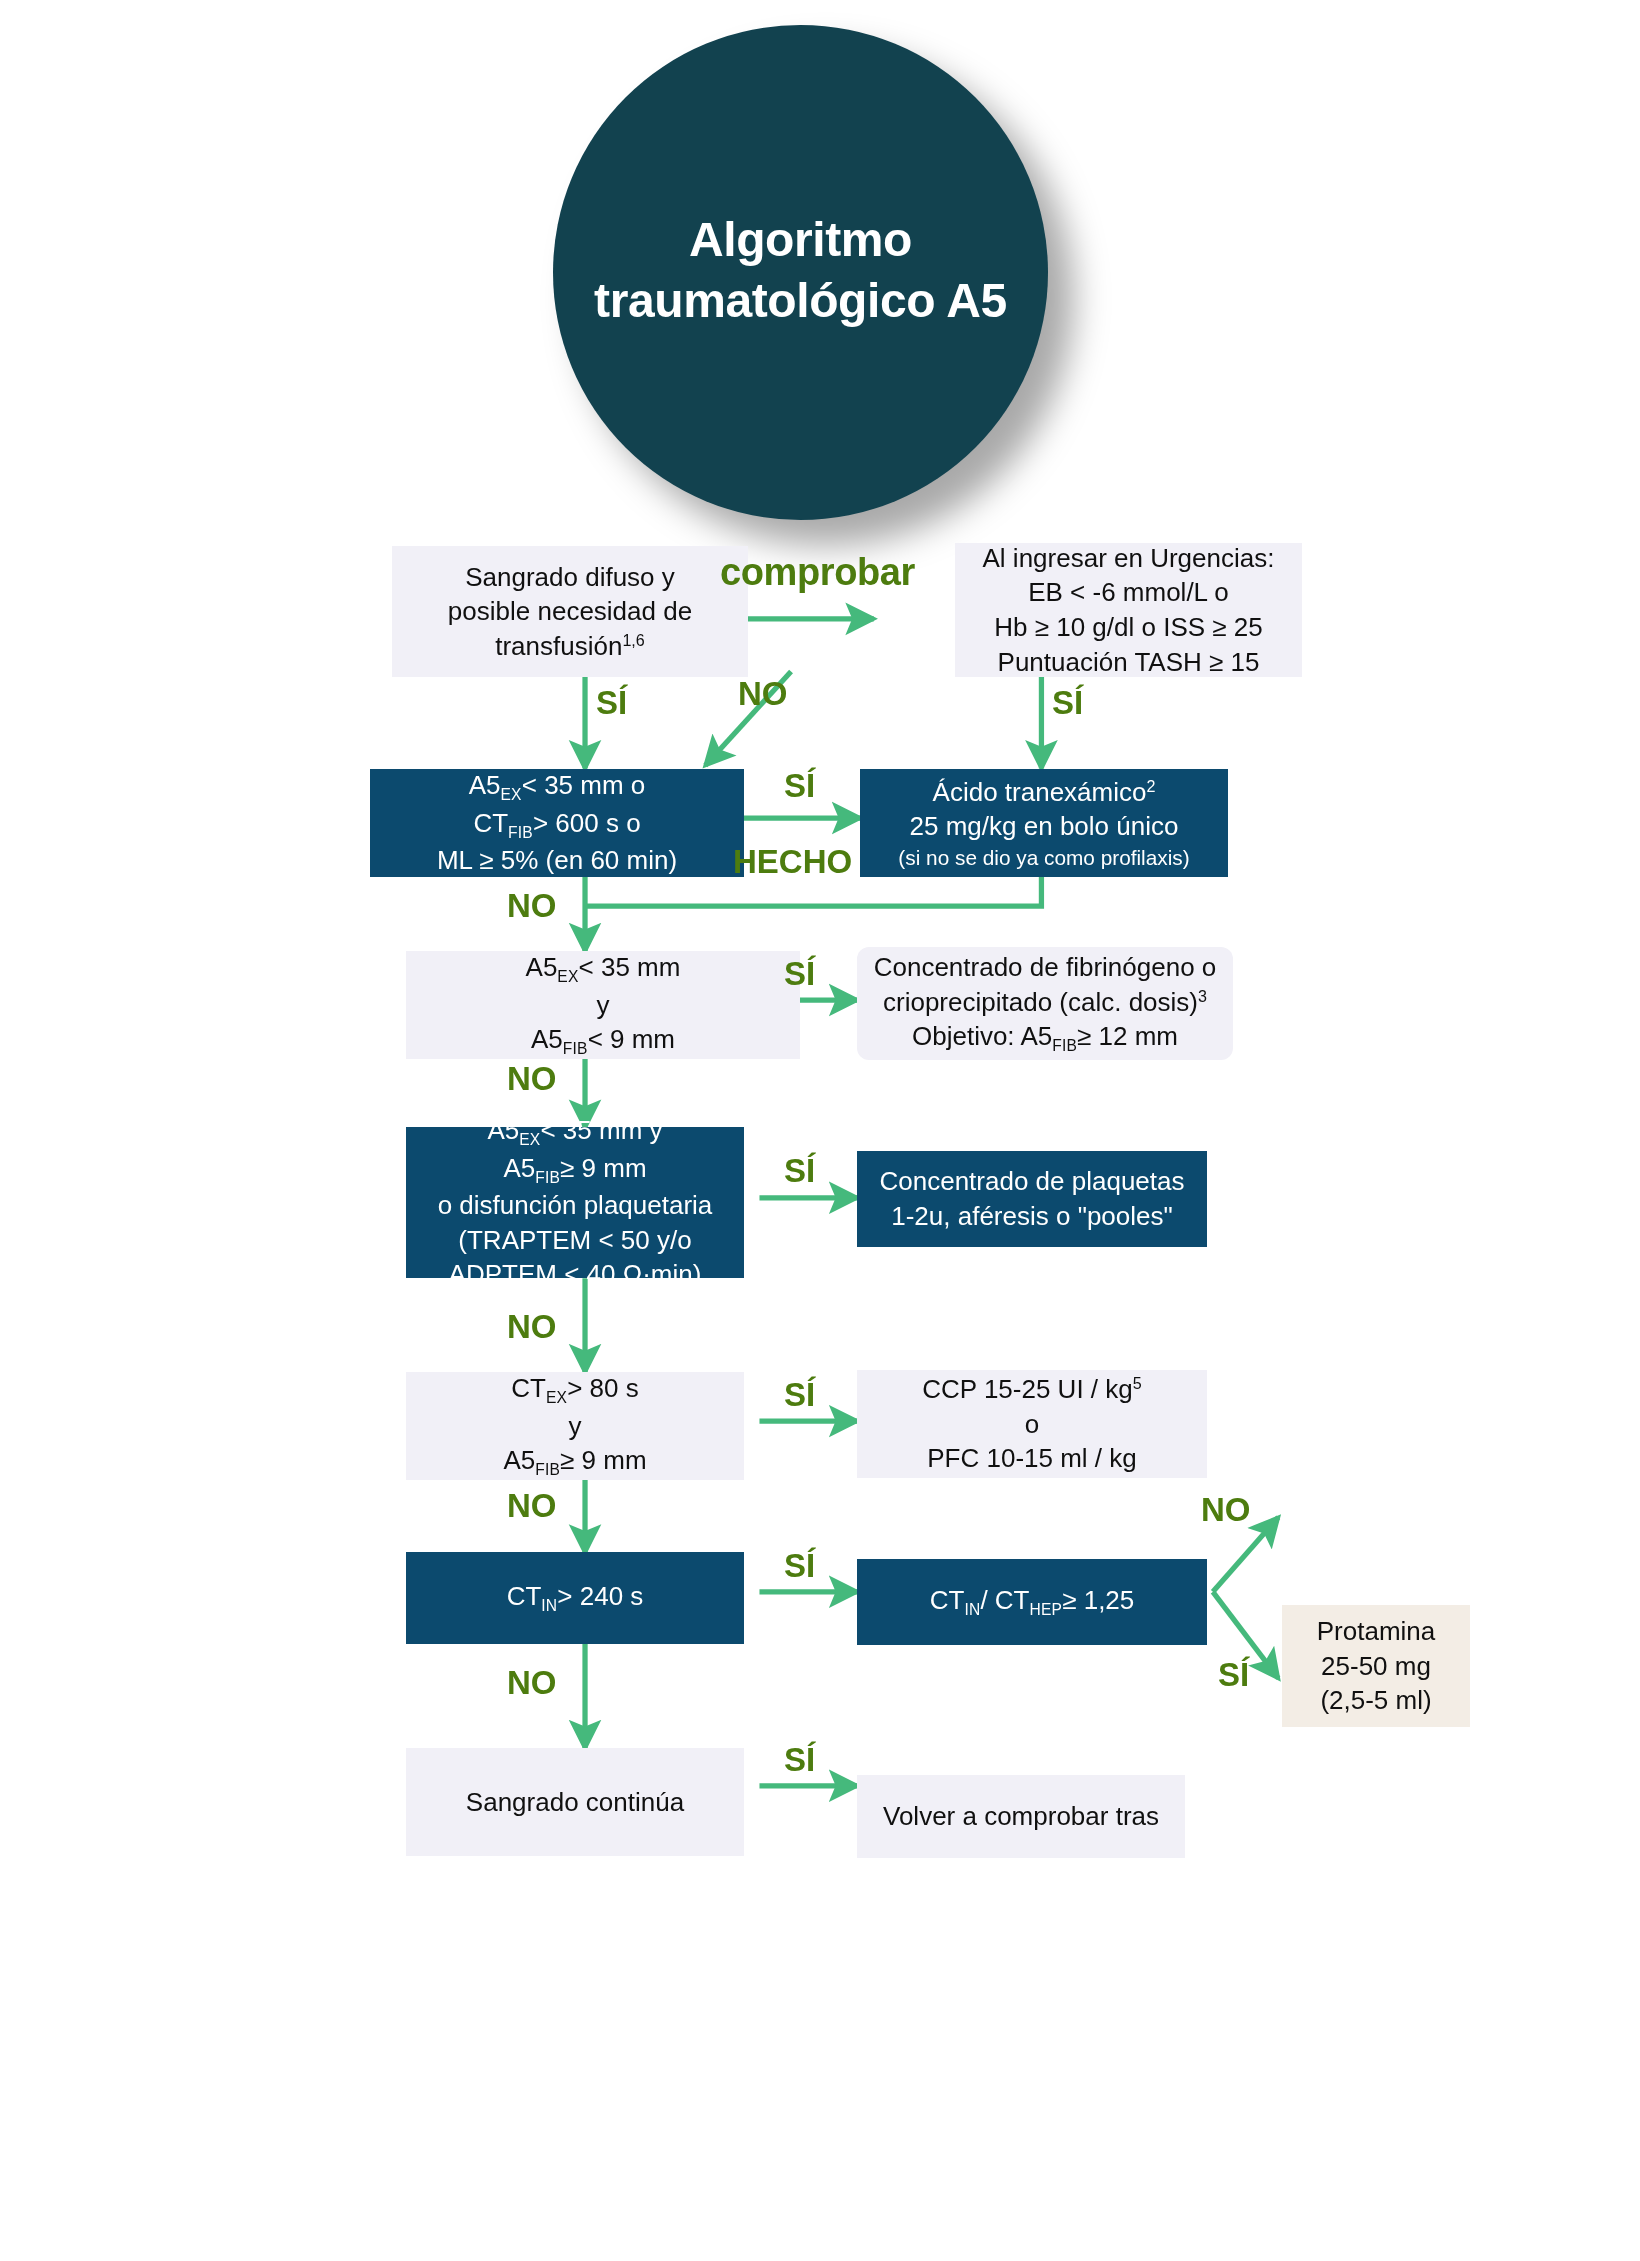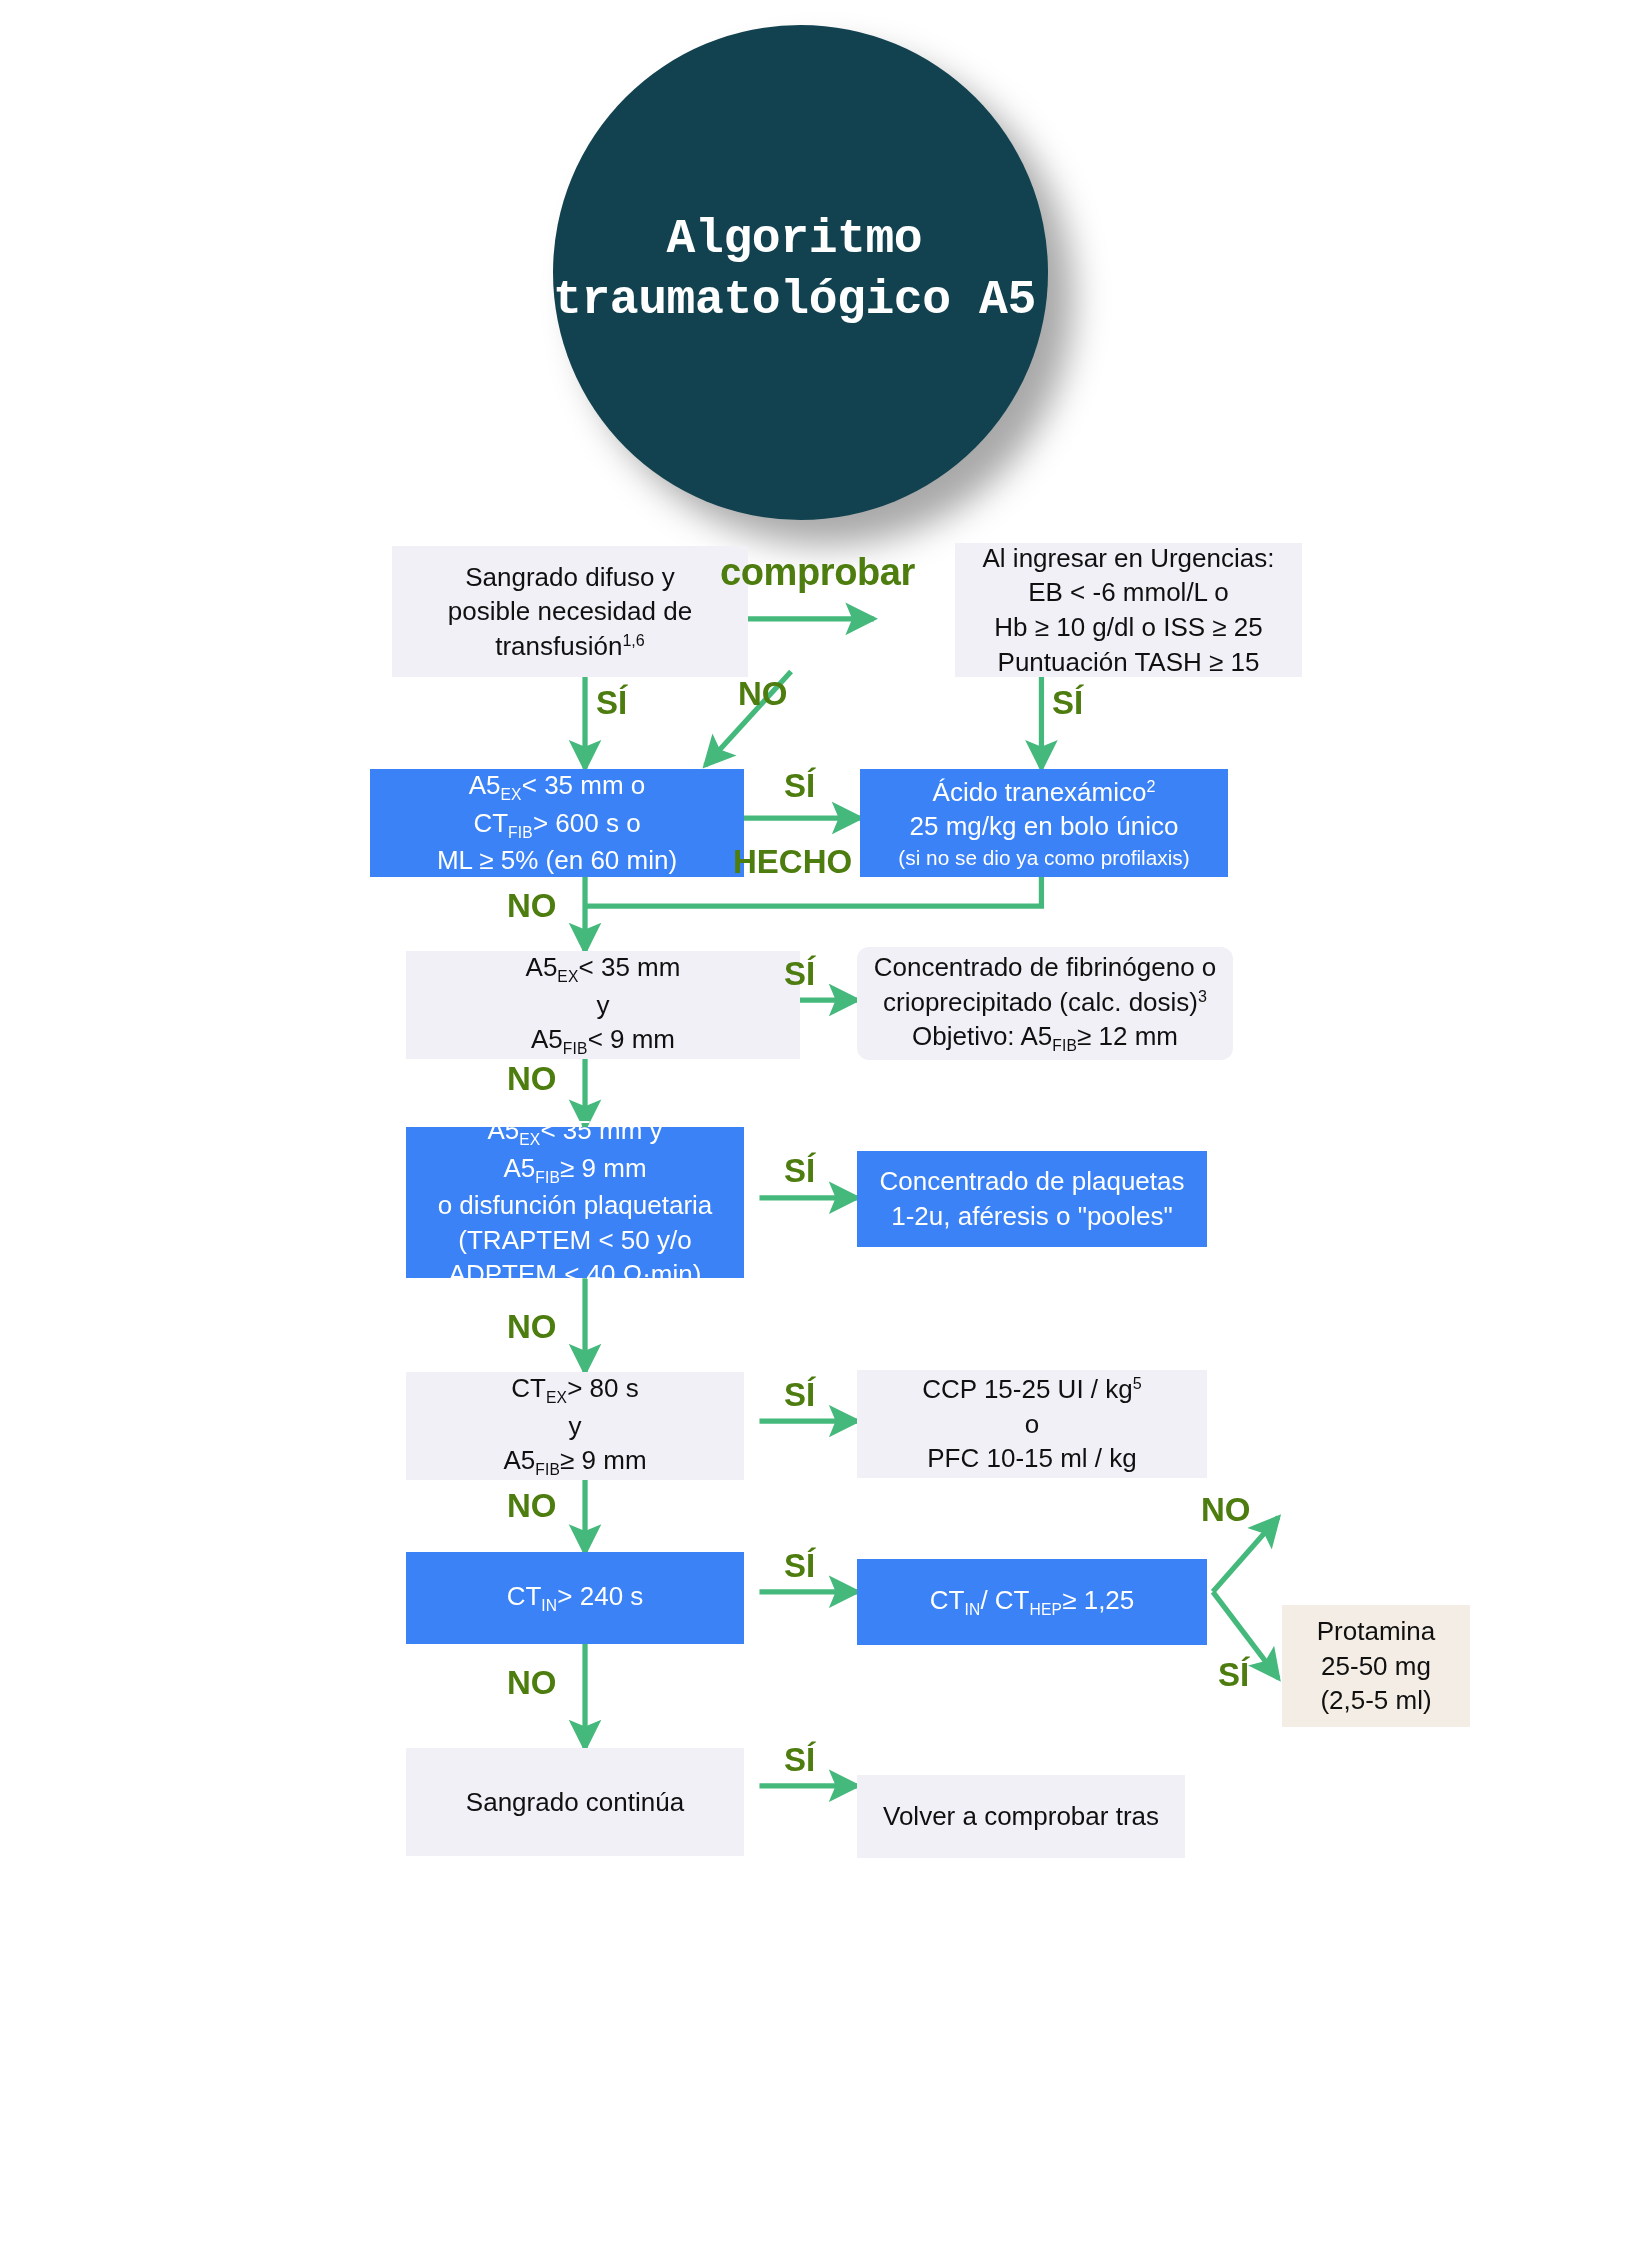--- a/index.html
+++ b/index.html
@@ -9,23 +9,22 @@
     overflow:hidden;
     position:relative;
   }
   #stage{position:absolute;left:0;top:0;width:1640px;height:2261px;}
   svg.layer{position:absolute;left:0;top:0;width:1640px;height:2261px;overflow:visible;}
 
   
   .title-circle{
     position:absolute;
     border-radius:50%;
-    display:flex;align-items:center;justify-content:flex-start;
+    display:flex;align-items:center;justify-content:center;
     box-shadow:25.6px 25.6px 35px rgba(0,0,0,0.34);
-    font-family:Liberation Mono, monospace;
   }
   .title-text{
     color:#ffffff;
     font-weight:bold;
     font-size:48px;
     line-height:1.28;
     text-align:center;
     letter-spacing:-0.4px;
     padding-bottom:4.5px;
   }
@@ -38,21 +37,21 @@
     flex-direction:column;
     align-items:center;
     justify-content:center;
     text-align:center;
     font-size:26px;
     line-height:1.33;
     padding:4.5px 7.5px;
   }
   .box .ln{display:block;white-space:nowrap;}
   .box.light{background:#f1f0f7;color:#101010;}
-  .box.teal{background:#3b82f6;color:#ffffff;}
+  .box.teal{background:#0c4a6e;color:#ffffff;}
   .box.cream{background:#f3ede5;color:#101010;}
 
   .sub{font-size:0.60em;vertical-align:-0.36em;letter-spacing:0.2px;}
   .sup{font-size:0.62em;vertical-align:0.55em;}
   .small{font-size:0.80em;}
 
   
   .elabel{
     position:absolute;
     color:#4d7c0f;

